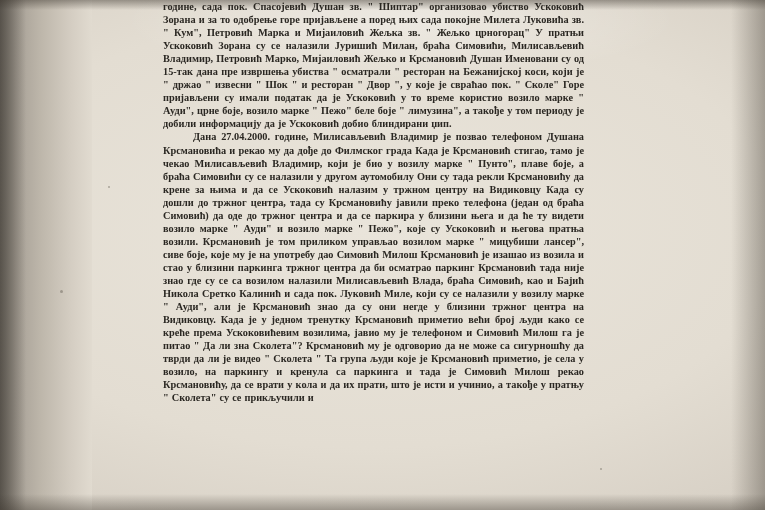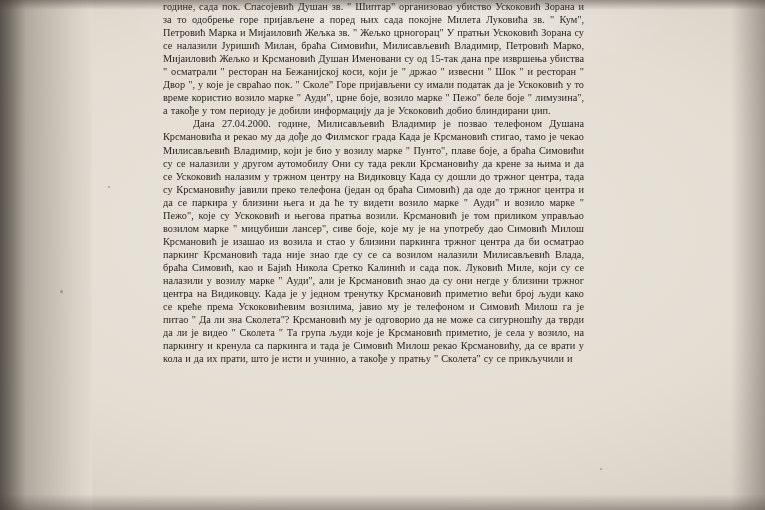--- a/index.html
+++ b/index.html
@@ -78,20 +78,21 @@
     color: #2a2722;
     font-size: 10.3px;
     line-height: 13.05px;
     text-align: justify;
     text-justify: inter-word;
     word-spacing: .5px;
     -webkit-font-smoothing: none;
   }
   .text-col p {
     margin: 0 0 0 0;
+    font-weight: bold;
   }
   .indent {
     text-indent: 30px;
   }
   
   .speck {
     position: absolute;
     background: #6d675d;
     border-radius: 50%;
     opacity: .5;

